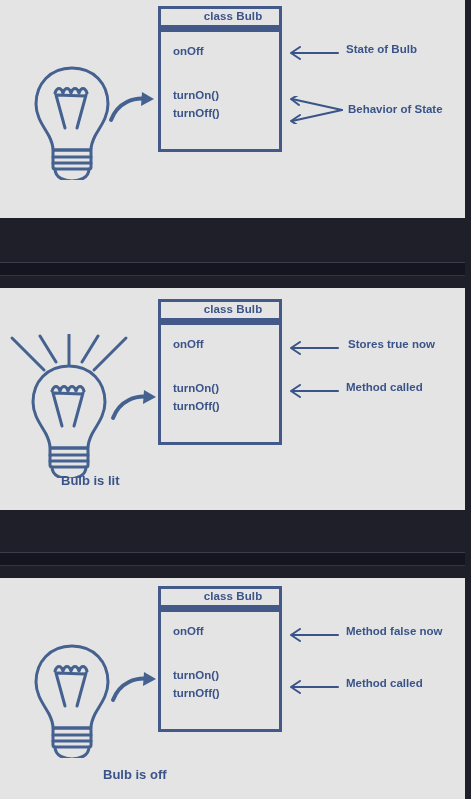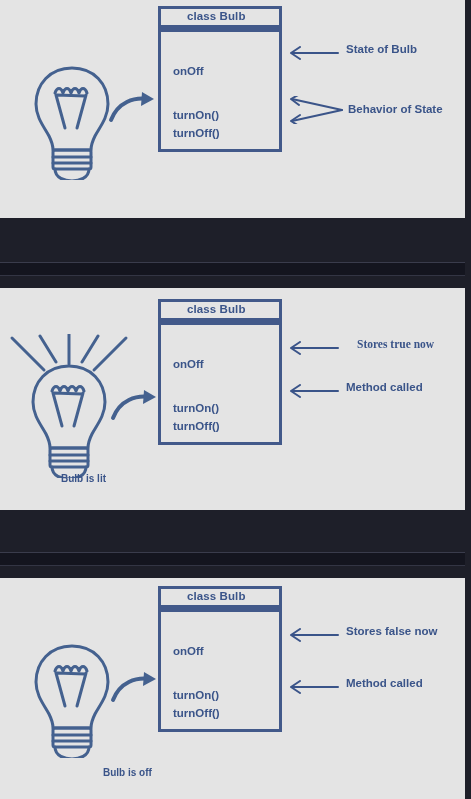--- a/index.html
+++ b/index.html
@@ -49,57 +49,57 @@
     background:#1e1f29;
   }
 
   
   .classbox{ position:absolute; }
   .cb-head{
     width:124px;height:22px;
     border:3px solid #42598a;
     background:#e4e4e4;
     box-sizing:border-box;
-    display:flex;align-items:center;justify-content:flex-start;padding-left:26px;
+    display:flex;align-items:center;justify-content:center;padding-left:26px;
   }
   .cb-head span{
     color:#3a5489;font-size:11.5px;font-weight:bold;
     letter-spacing:.1px;line-height:1;
   }
   .cb-body{
     width:124px;
     border:3px solid #42598a;
     border-top:4px solid #42598a;
     background:#e4e4e4;
     box-sizing:border-box;
     position:relative;
   }
   .cb-field,.cb-method{
     position:absolute;left:12px;
     color:#3a5489;font-size:11.5px;font-weight:bold;
-    white-space:nowrap;line-height:1;margin-top:20px;
+    white-space:nowrap;line-height:1;
   }
 
   
   .bulb{position:absolute;}
   .rays{position:absolute;}
 
   
   .flowarrow{position:absolute;}
 
   
   .anno{position:absolute;white-space:nowrap;}
   .anno-text{
     color:#3a5489;font-size:11.5px;font-weight:bold;line-height:1;text-align:right;
   }
 
   
   .caption{
     position:absolute;
-    color:#3a5489;font-size:10px;font-weight:bold;
+    color:#3a5489;font-size:13px;font-weight:bold;
     white-space:nowrap;line-height:1;padding-left:23px;
   }
 </style>
 </head>
 <body>
 
 <div id="page">
 
   <div class="panel" id="panel-1">
 
@@ -210,21 +210,21 @@
       </div>
     </div>
 
     <div class="anno" style="left:288px;top:51px;">
       <svg width="52" height="14" viewBox="0 0 52 14" style="position:absolute;left:0;top:2px;">
         <g fill="none" stroke="#3a5489" stroke-width="2" stroke-linecap="round" stroke-linejoin="round">
           <path d="M50 7 L4 7"></path>
           <path d="M12 1 L3 7 L12 13"></path>
         </g>
       </svg>
-      <div class="anno-text" style="position:absolute;left:69px;top:0;font-family:Liberation Serif, serif;">Stores true now</div>
+      <div class="anno-text" style="position:absolute;left:60px;top:0;">Stores true now</div>
     </div>
 
     <div class="anno" style="left:288px;top:94px;">
       <svg width="52" height="14" viewBox="0 0 52 14" style="position:absolute;left:0;top:2px;">
         <g fill="none" stroke="#3a5489" stroke-width="2" stroke-linecap="round" stroke-linejoin="round">
           <path d="M50 7 L4 7"></path>
           <path d="M12 1 L3 7 L12 13"></path>
         </g>
       </svg>
       <div class="anno-text" style="position:absolute;left:58px;top:0;">Method called</div>
@@ -272,21 +272,21 @@
       </div>
     </div>
 
     <div class="anno" style="left:288px;top:48px;">
       <svg width="52" height="14" viewBox="0 0 52 14" style="position:absolute;left:0;top:2px;">
         <g fill="none" stroke="#3a5489" stroke-width="2" stroke-linecap="round" stroke-linejoin="round">
           <path d="M50 7 L4 7"></path>
           <path d="M12 1 L3 7 L12 13"></path>
         </g>
       </svg>
-      <div class="anno-text" style="position:absolute;left:58px;top:0;">Stores false now</div>
+      <div class="anno-text" style="position:absolute;left:58px;top:0;">Method false now</div>
     </div>
 
     <div class="anno" style="left:288px;top:100px;">
       <svg width="52" height="14" viewBox="0 0 52 14" style="position:absolute;left:0;top:2px;">
         <g fill="none" stroke="#3a5489" stroke-width="2" stroke-linecap="round" stroke-linejoin="round">
           <path d="M50 7 L4 7"></path>
           <path d="M12 1 L3 7 L12 13"></path>
         </g>
       </svg>
       <div class="anno-text" style="position:absolute;left:58px;top:0;">Method called</div>

